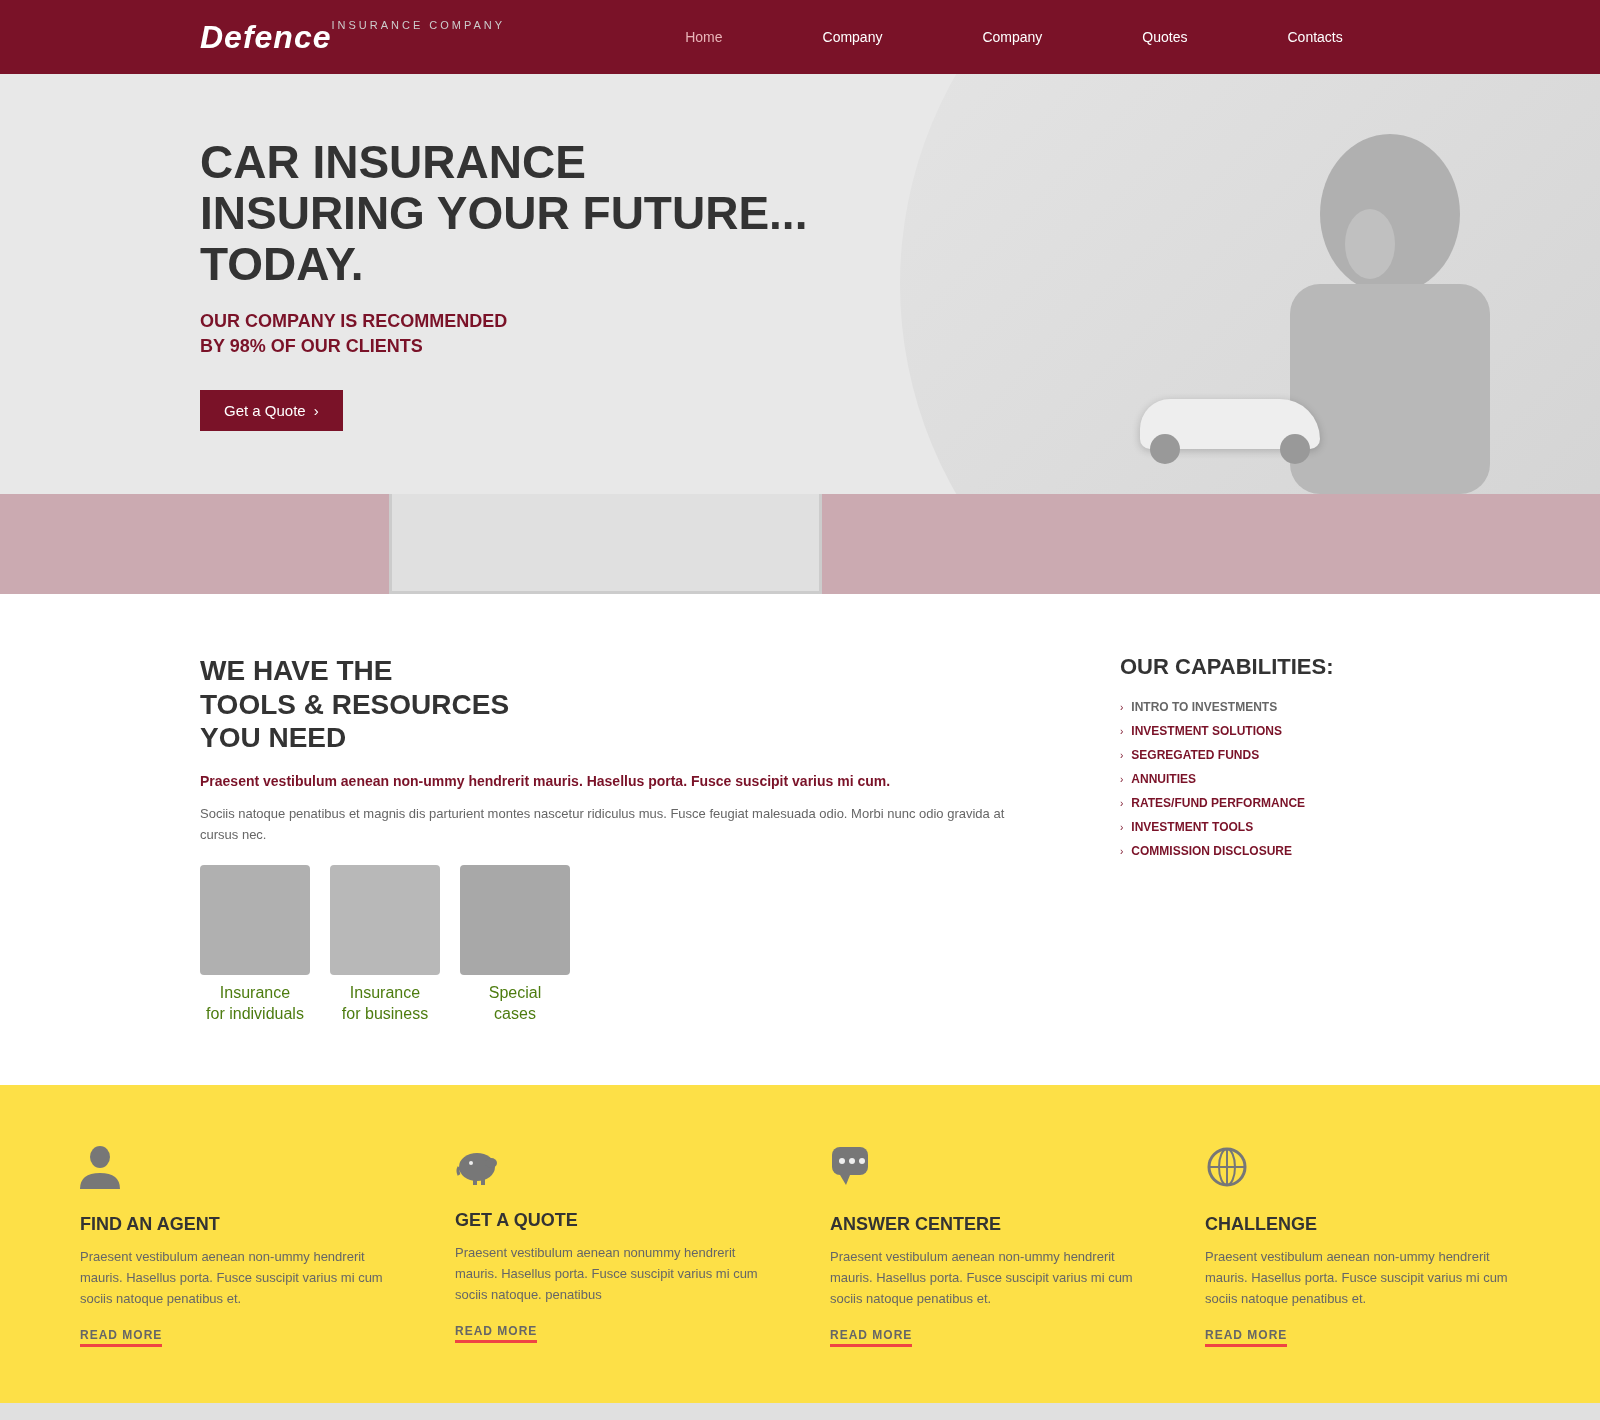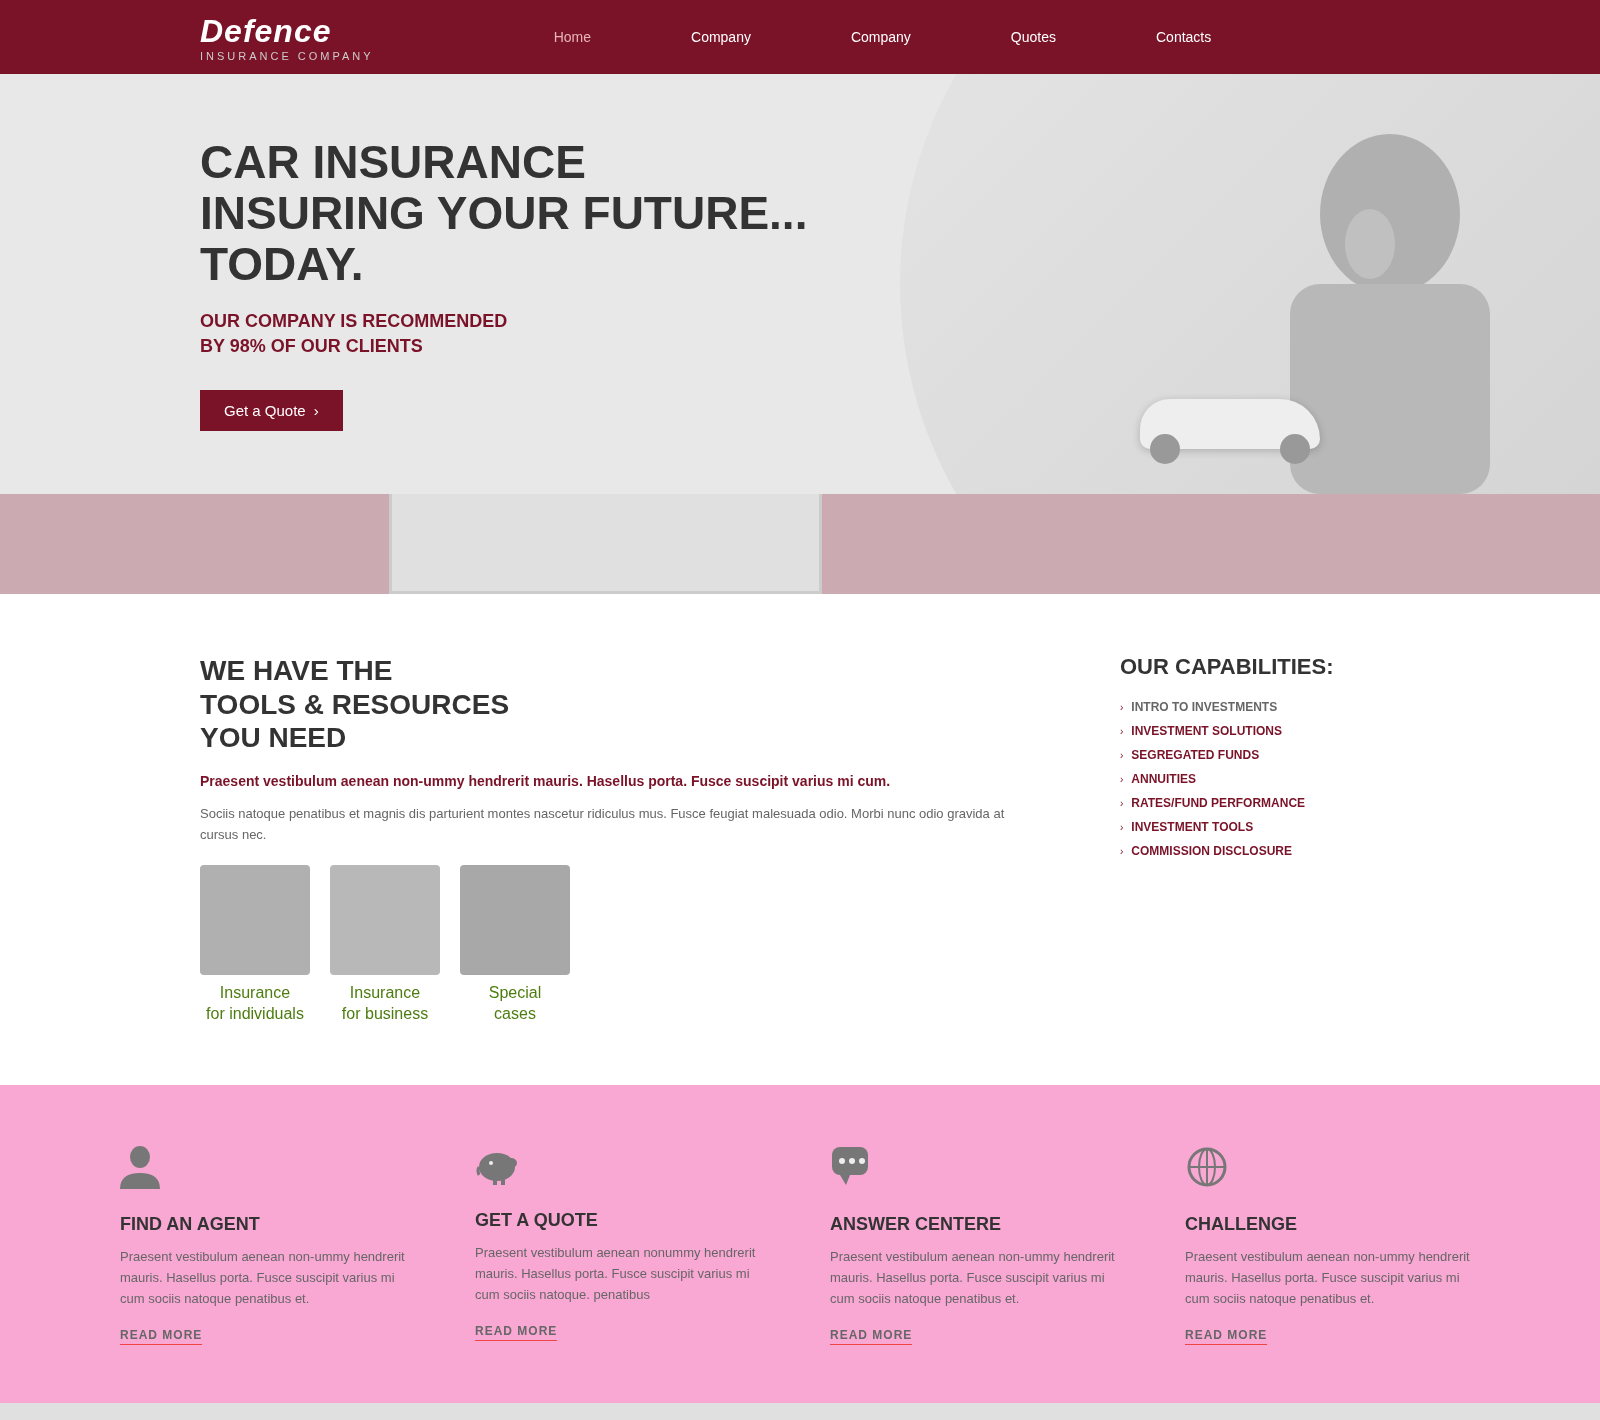--- a/index.html
+++ b/index.html
@@ -8,21 +8,21 @@
     
     .header {
       background: #7a1228;
       height: 74px;
       display: flex;
       align-items: center;
       padding: 0 200px;
     }
     .logo-area {
       display: flex;
-      flex-direction: column;
+      flex-direction: row;
       margin-right: 180px;
     }
     .logo-text {
       font-size: 32px;
       color: #fff;
       font-style: italic;
       font-weight: bold;
       letter-spacing: 1px;
     }
     .logo-sub {
@@ -187,22 +187,22 @@
       background: #aaa;
     }
     .service-card-label {
       font-size: 16px;
       color: #4d7c0f;
       line-height: 1.3;
     }
 
     
     .features {
-      background: #f9a8d4;
-      padding: 60px 120px;
+      background: #fde047;
+      padding: 60px 80px;
       display: flex;
       gap: 60px;
     }
     .feature-item {
       flex: 1;
     }
     .feature-icon {
       font-size: 36px;
       color: #555;
       margin-bottom: 16px;
@@ -221,21 +221,21 @@
       line-height: 1.6;
       margin-bottom: 16px;
     }
     .read-more {
       font-size: 12px;
       font-weight: bold;
       color: #666;
       text-decoration: none;
       text-transform: uppercase;
       letter-spacing: 1px;
-      border-bottom: 1px solid #ef4444;
+      border-bottom: 3px solid #ef4444;
       padding-bottom: 2px;
     }
 
     
     .footer {
       background: #e0e0e0;
       padding: 50px 200px;
       display: flex;
       gap: 60px;
     }

